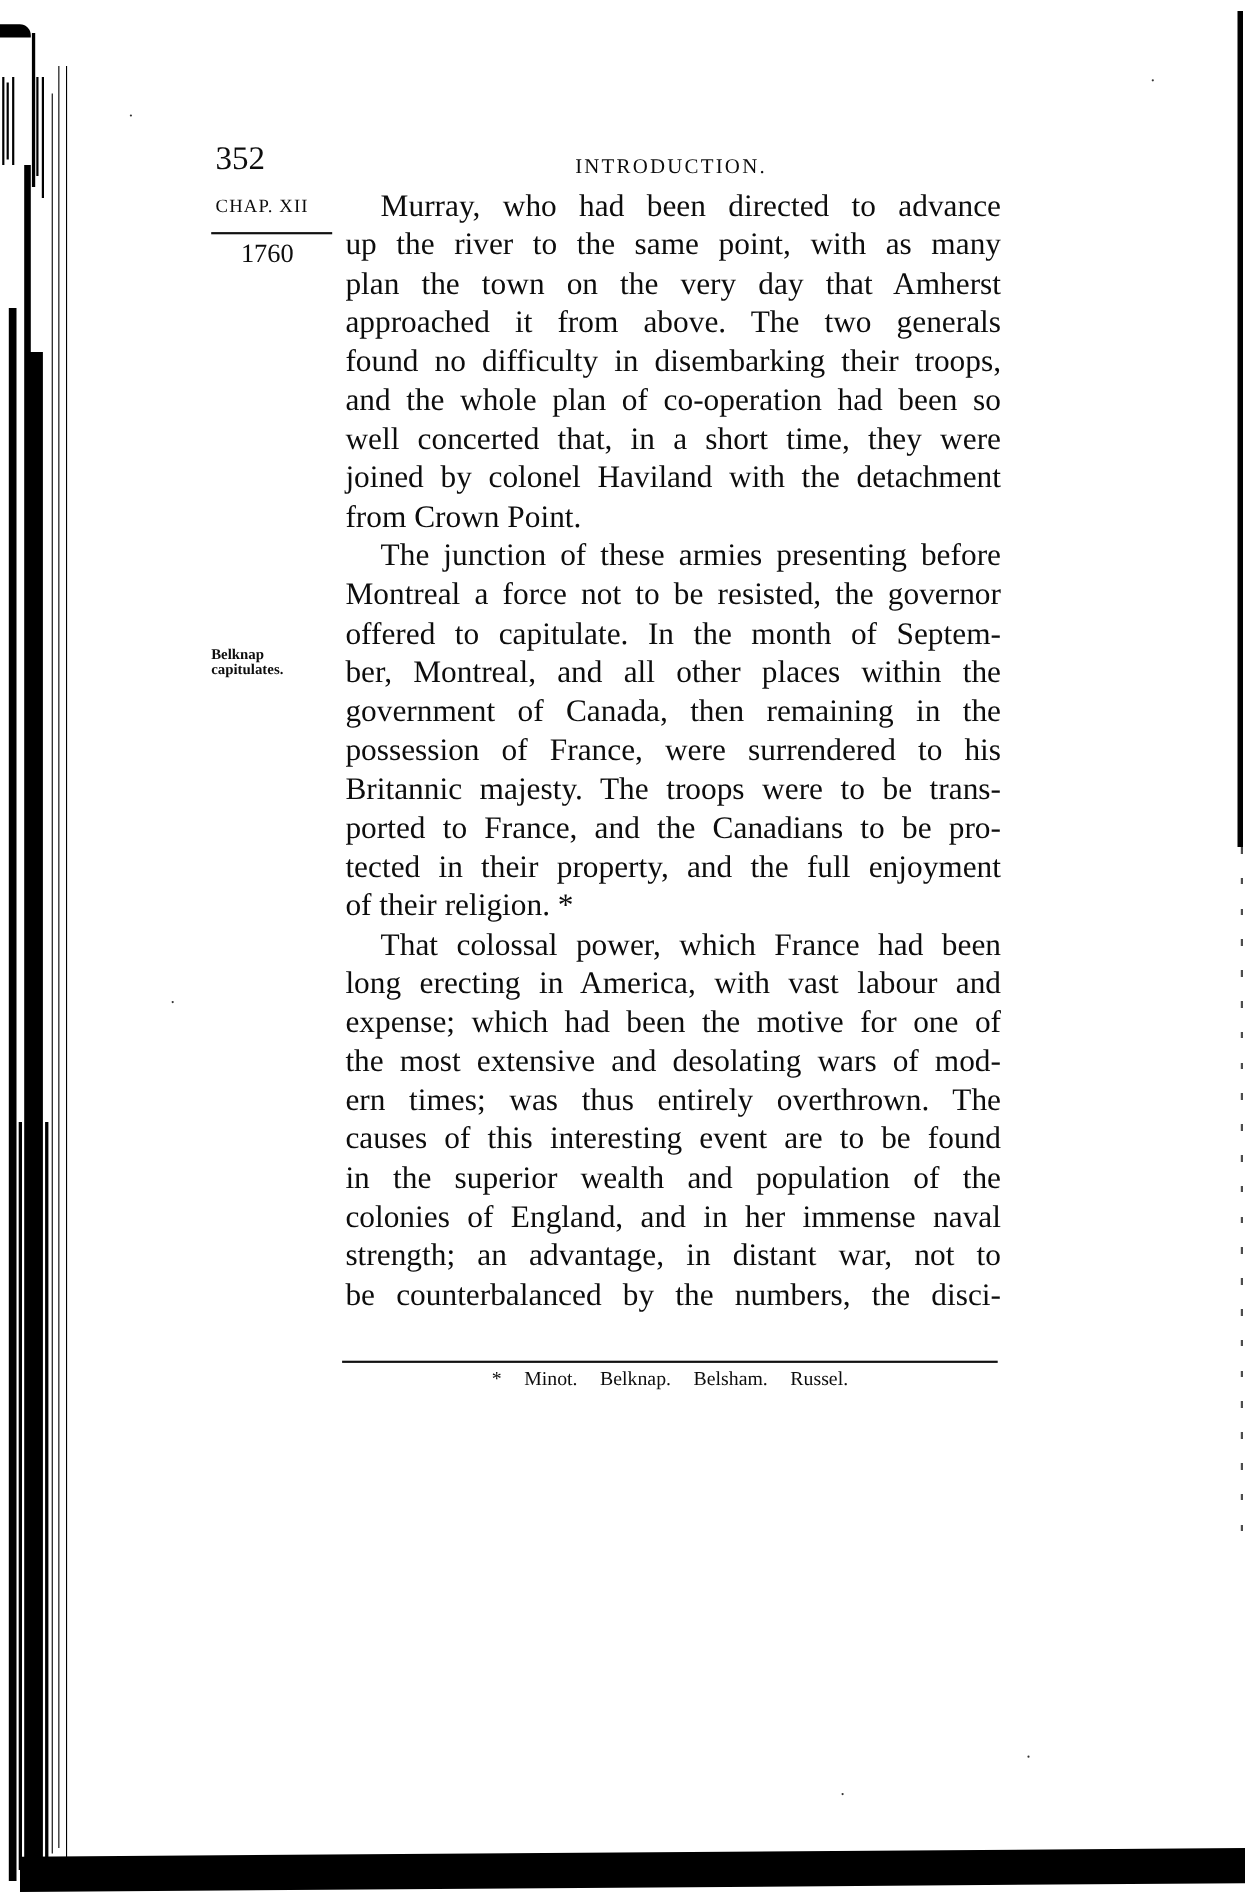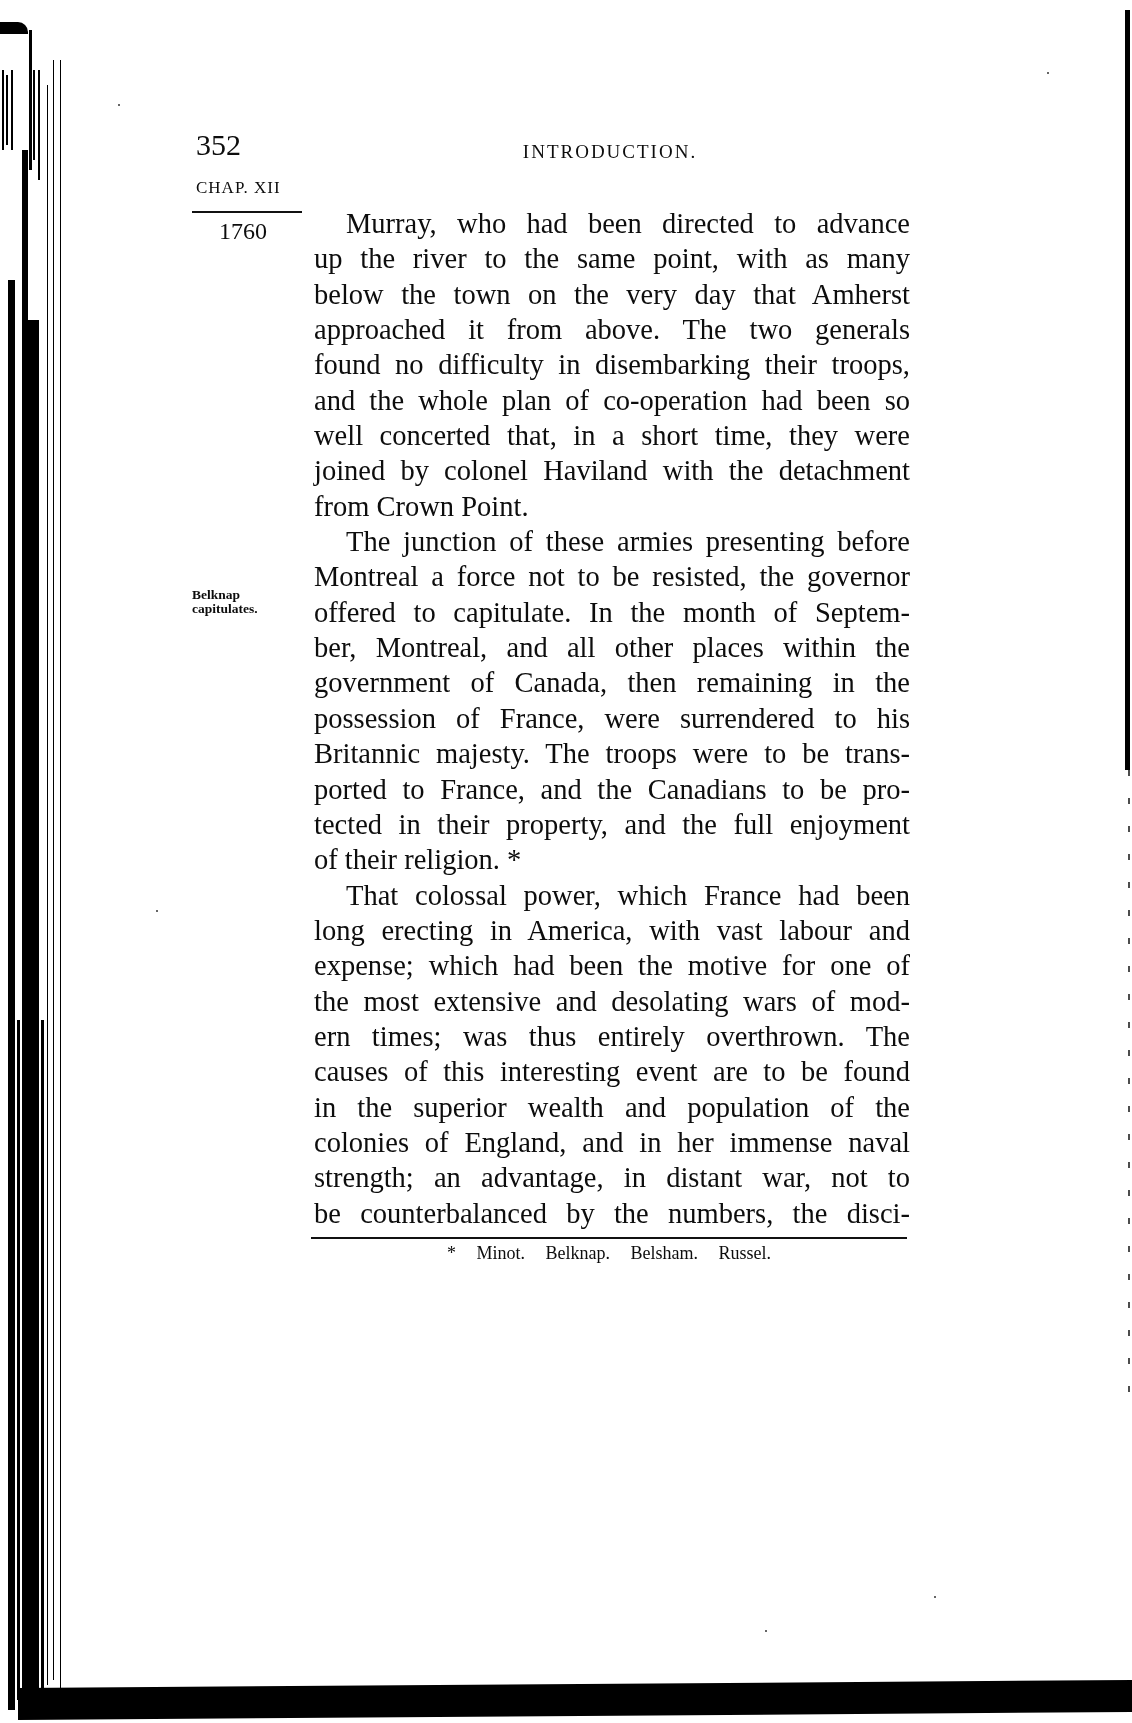--- a/index.html
+++ b/index.html
@@ -108,21 +108,20 @@
     font-weight: bold;
     line-height: 14px;
     font-family: "Liberation Serif", "DejaVu Serif", serif;
   }
 
   
   .body-text {
     position: absolute;
     left: 314px; top: 170px;
     width: 596px;
-    margin-top: 36px;
   }
   .line {
     display: block;
     height: 35.35px;
     line-height: 35.35px;
     font-size: 28.5px;
     white-space: nowrap;
     text-align: justify;
     text-align-last: justify;
   }
@@ -191,21 +190,21 @@
   <div class="chap-year">1760</div>
 
   <div class="side-note">
     <div>Belknap</div>
     <div>capitulates.</div>
   </div>
 
   <div class="body-text">
     <span class="line indent">Murray, who had been directed to advance</span>
     <span class="line">up the river to the same point, with as many</span>
-    <span class="line">below the town on the very day that Amherst</span>
+    <span class="line">plan the town on the very day that Amherst</span>
     <span class="line">approached it from above.  The two generals</span>
     <span class="line">found no difficulty in disembarking their troops,</span>
     <span class="line">and the whole plan of co-operation had been so</span>
     <span class="line">well concerted that, in a short time, they were</span>
     <span class="line">joined by colonel Haviland with the detachment</span>
     <span class="line last">from Crown Point.</span>
     <span class="line indent">The junction of these armies presenting before</span>
     <span class="line">Montreal a force not to be resisted, the governor</span>
     <span class="line">offered to capitulate.  In the month of Septem-</span>
     <span class="line">ber, Montreal, and all other places within the</span>

